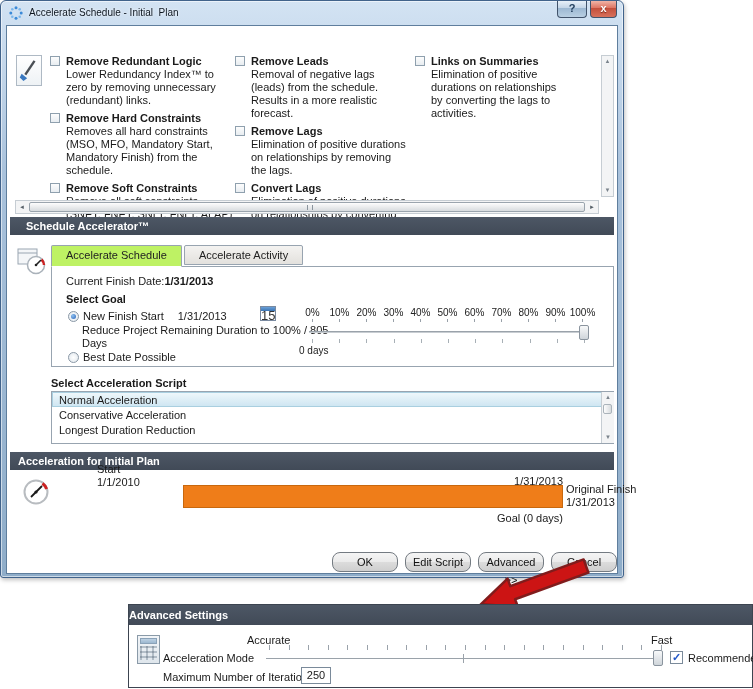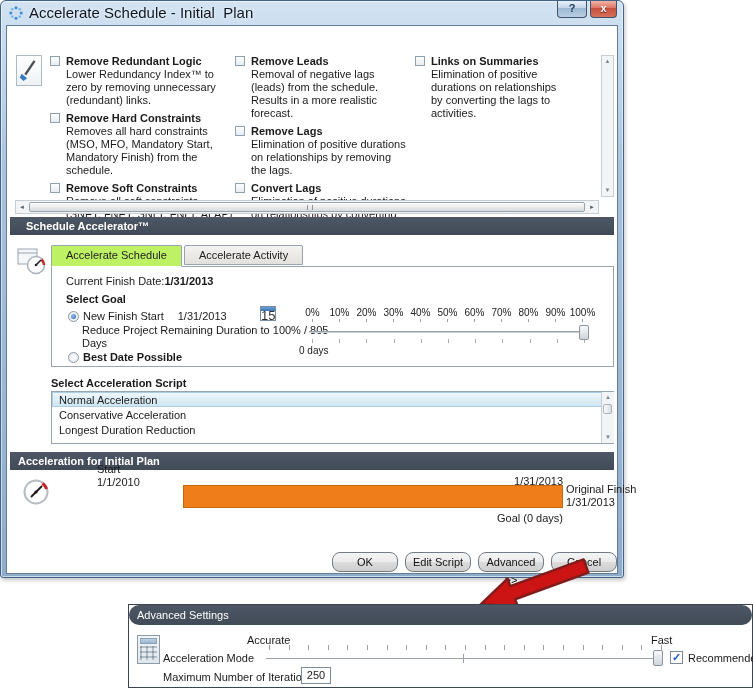--- a/index.html
+++ b/index.html
@@ -7,21 +7,21 @@
   body { font-family:"Liberation Sans", sans-serif; font-size:11px; color:#1a1a1a; }
   .screen { position:relative; width:753px; height:689px; background:#fff; overflow:hidden; }
 
   
   .window { position:absolute; left:0; top:0; width:624px; height:578px;
     background:linear-gradient(#d3e3f3,#a9c2dc 30%,#8fadc9);
     border:1px solid #41638b; border-radius:6px 6px 3px 3px;
     box-shadow:inset 0 0 0 1px rgba(255,255,255,.55), 1px 2px 4px rgba(0,0,0,.25); }
   .titlebar { position:absolute; left:0; top:0; right:0; height:24px; }
   .win-icon { position:absolute; left:8px; top:5px; width:14px; height:14px; }
-  .win-title { position:absolute; left:28px; top:0; line-height:24px; font-size:15px; color:#0d1620; text-shadow:0 0 3px #fff; white-space:pre; }
+  .win-title { position:absolute; left:28px; top:0; line-height:24px; font-size:10px; color:#0d1620; text-shadow:0 0 3px #fff; white-space:pre; }
   .cap-btn { position:absolute; top:0; height:17px; border:1px solid #41536b; border-top:none;
     border-radius:0 0 4px 4px; text-align:center; line-height:15px; font-weight:bold; cursor:default; }
   .btn-help { left:556px; width:30px; background:linear-gradient(#e7f0f8,#c2d4e6 45%,#9cb8d2 46%,#b9cfe2); color:#23405e; }
   .btn-close { left:589px; width:27px; background:linear-gradient(#f0b4a6,#dd7260 45%,#c3503c 46%,#d8705a); color:#fff; text-shadow:0 1px 1px #7c2617; }
 
   
   .client { position:absolute; left:5px; top:24px; width:612px; height:549px; background:#fff; border:1px solid #5f7e9d; }
 
   .sec-hdr { position:absolute; left:3px; width:604px; height:18px;
     background:linear-gradient(#4d5765,#414a57); color:#fff; font-weight:bold;
@@ -65,21 +65,21 @@
   .tab { height:20px; padding:0 14px; line-height:19px; background:linear-gradient(#f4f3f1,#e3e1dd);
     border:1px solid #98a4b0; border-radius:2px 2px 0 0; margin-right:2px; color:#222; }
   .tab.active { background:#bef264; height:22px; border-bottom:1px solid #fff; z-index:3; position:relative; }
   .tab-panel { position:absolute; left:44px; top:240px; width:563px; height:101px; background:#fff; border:1px solid #98a4b0; z-index:2; }
 
   .fld-row { position:absolute; top:8px; left:14px; white-space:nowrap; }
   .fld-row b { font-weight:bold; }
   .remaining { position:absolute; top:8px; left:285px; white-space:nowrap; }
   .select-goal { position:absolute; top:26px; left:14px; font-weight:bold; }
   .goal1 { position:absolute; top:43px; left:16px; }
-  .goal2 { position:absolute; top:84px; left:16px;font-weight:bold; }
+  .goal2 { position:absolute; top:84px; left:16px; }
   .radio { display:inline-block; vertical-align:-2px; width:11px; height:11px; border-radius:50%;
     border:1px solid #8a98a6; background:radial-gradient(#ffffff,#dfe6ec); }
   .radio.sel::after { content:""; display:block; width:5px; height:5px; margin:2px; border-radius:50%;
     background:radial-gradient(circle at 35% 35%, #8cc0f0, #2a62b8); }
   .goal-lbl { margin-left:4px; }
   .goal-date { margin-left:14px; }
   .cal-icon { position:absolute; left:208px; top:39px; width:16px; height:15px; border:1px solid #7a8aa0; background:#fff; }
   .cal-icon .cal-top { height:4px; background:linear-gradient(#6aa0d8,#3a74b4); }
   .cal-icon .cal-num { font-size:13px; text-align:center; line-height:9px; color:#333; }
   .goal-note { position:absolute; left:30px; top:57px; width:252px; line-height:13px; }
@@ -113,21 +113,21 @@
   
   .dlg-btn { position:absolute; top:526px; width:66px; height:20px; text-align:center; line-height:18px;
     background:linear-gradient(#f5f5f5,#ebebeb 48%,#dcdcdc 52%,#cfcfcf); border:1px solid #747b82; border-radius:8px; color:#111; }
   .btn-ok{left:325px;} .btn-edit{left:398px;} .btn-adv{left:471px;} .btn-cancel{left:544px;}
 
   
   .red-arrow { position:absolute; left:428px; top:558px; width:170px; height:56px; }
 
   
   .advanced { position:absolute; left:128px; top:604px; width:625px; height:84px; background:#fff; border:1px solid #3c4450; }
-  .adv-hdr { height:20px; background:linear-gradient(#4d5765,#414a57); color:#fff; font-weight:normal; line-height:20px; padding-left:8px;border-radius:10px; }
+  .adv-hdr { height:20px; background:linear-gradient(#4d5765,#414a57); color:#fff; font-weight:bold; line-height:20px; padding-left:0; }
   .calc-icon { position:absolute; left:8px; top:30px; width:23px; height:29px; border:1px solid #8a9aa8; background:linear-gradient(#f2f5f8,#dfe6ec); }
   .calc-scr { margin:2px; height:6px; background:linear-gradient(#bcd0e2,#9cb8d0); border:1px solid #8aa2b8; }
   .calc-grid { margin:1px 2px; height:14px;
     background:repeating-linear-gradient(to right,#8a9aa8 0 2px,transparent 2px 6px),
                repeating-linear-gradient(to bottom,#8a9aa8 0 2px,transparent 2px 5px);
     background-blend-mode:multiply; opacity:.55; }
   .mode-lbl { position:absolute; left:34px; top:47px; }
   .acc-lbl { position:absolute; left:118px; top:29px; }
   .fast-lbl { position:absolute; left:522px; top:29px; }
   .adv-ticks { position:absolute; left:140px; top:40px; width:393px; height:5px;

